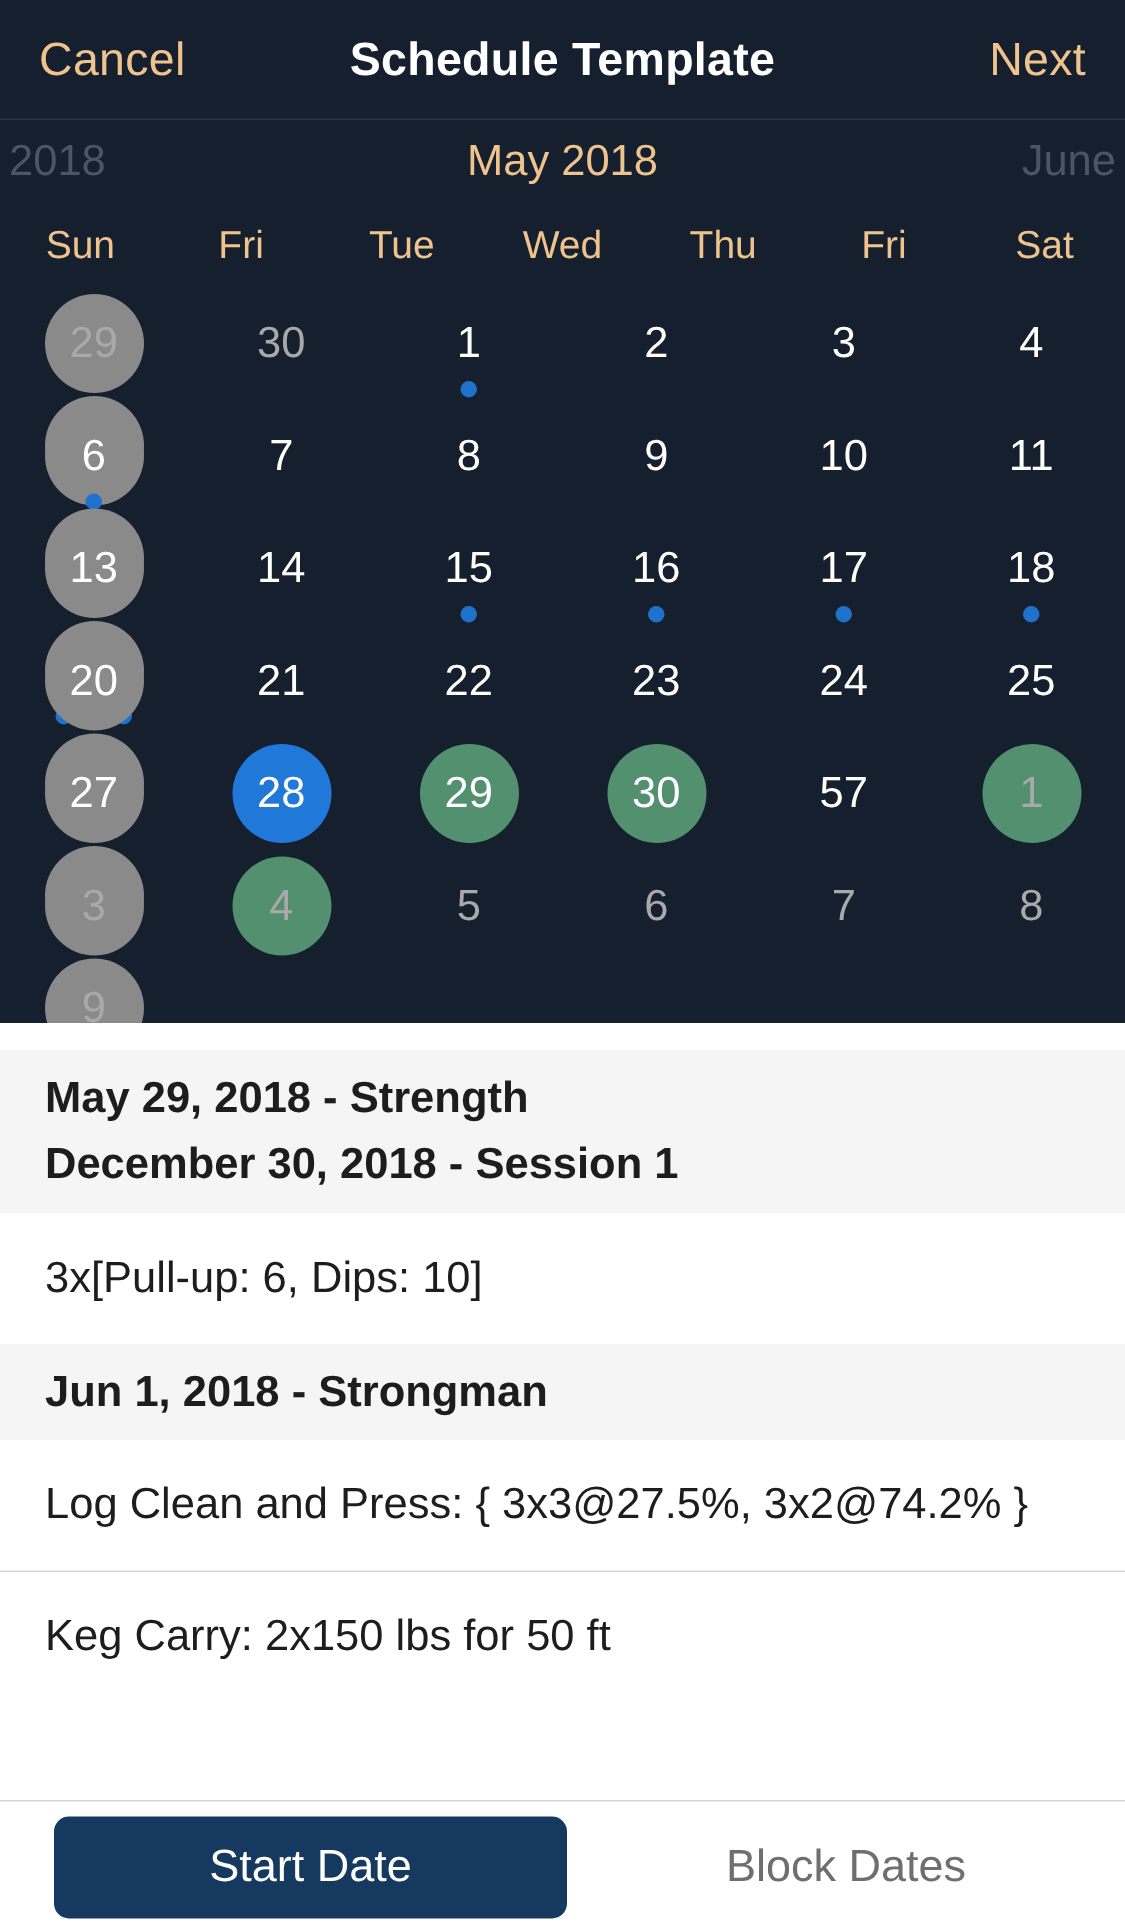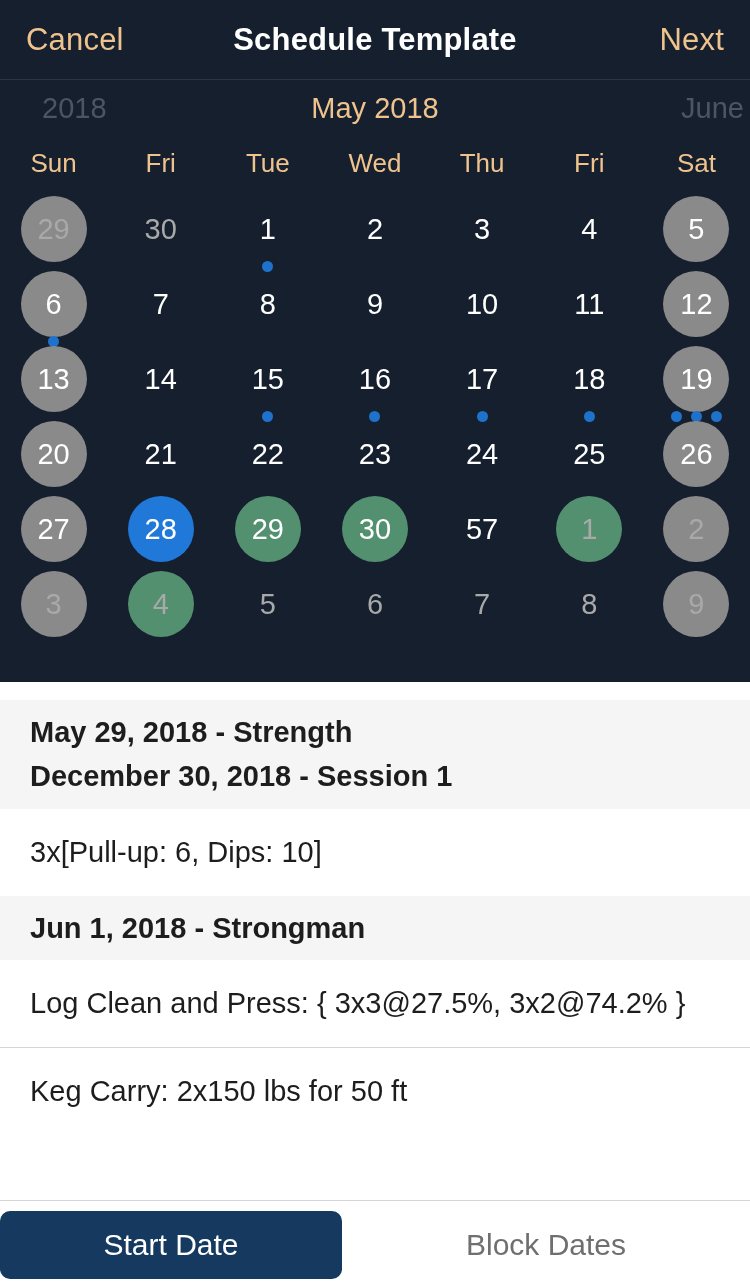--- a/index.html
+++ b/index.html
@@ -60,21 +60,21 @@
     align-items: center;
   }
   .month-prev, .month-next {
     position: absolute;
     font-size: 29px;
     color: #4c5564;
     top: 50%;
     transform: translateY(-50%);
     white-space: nowrap;
   }
-  .month-prev { left: 6px; margin-left: 36px; }
+  .month-prev { left: 6px; }
   .month-next { right: 6px; }
   .month-current {
     position: absolute;
     left: 0; right: 0;
     text-align: center;
     font-size: 29px;
     color: #efc38d;
     top: 50%;
     transform: translateY(-50%);
   }
@@ -87,21 +87,21 @@
   }
   .weekday {
     text-align: center;
     font-size: 26px;
     color: #efc38d;
   }
 
   .weeks { padding-top: 4px; }
   .week {
     display: grid;
-    grid-template-columns: repeat(7, 1fr);
+    grid-template-columns: repeat(6, 1fr);
     height: 75px;
   }
   .daycell {
     position: relative;
     display: flex;
     align-items: flex-start;
     justify-content: center;
     padding-top: 2px;
   }
   .daynum {
@@ -173,20 +173,21 @@
     display: flex;
     align-items: center;
     box-sizing: border-box;
   }
   .seg {
     flex: 1;
     text-align: center;
     font-size: 30px;
   }
   .seg-active {
+    margin-left: 36px;
     margin-right: 0;
     background: #163a5f;
     color: #ffffff;
     border-radius: 10px;
     padding: 17px 0;
     flex: 0 0 342px;
   }
   .seg-inactive {
     color: #6f6f6f;
     flex: 1;

